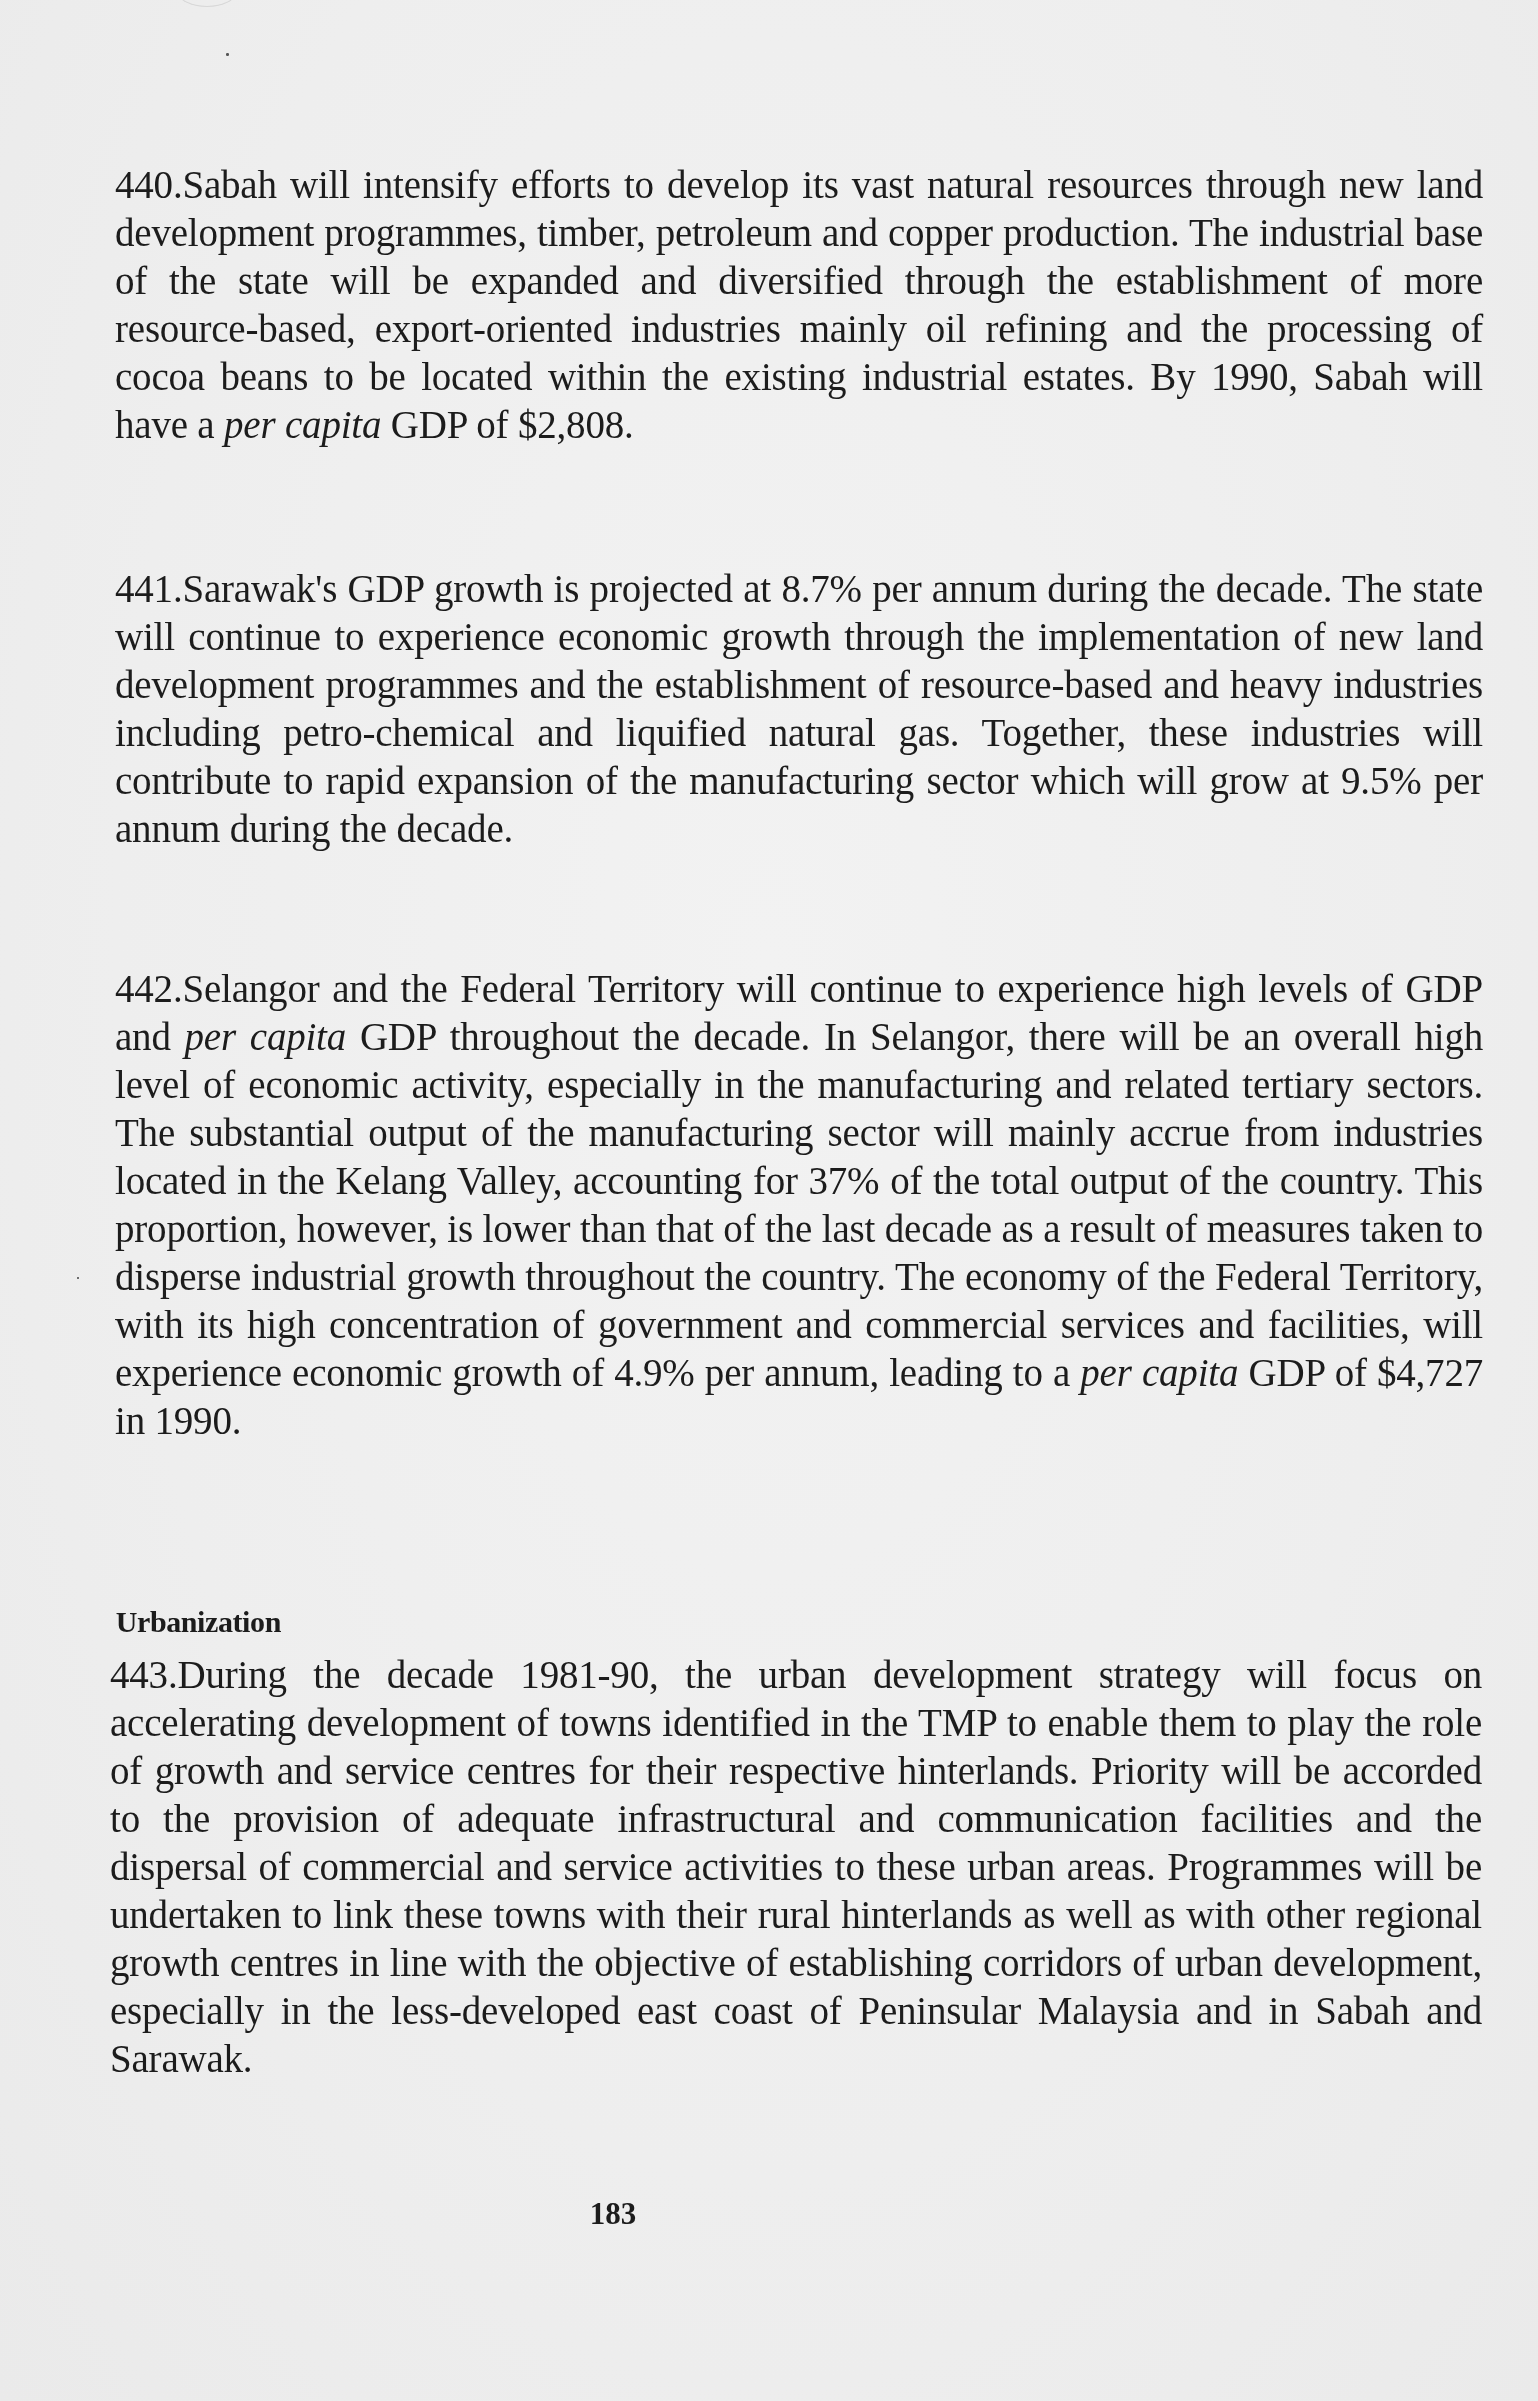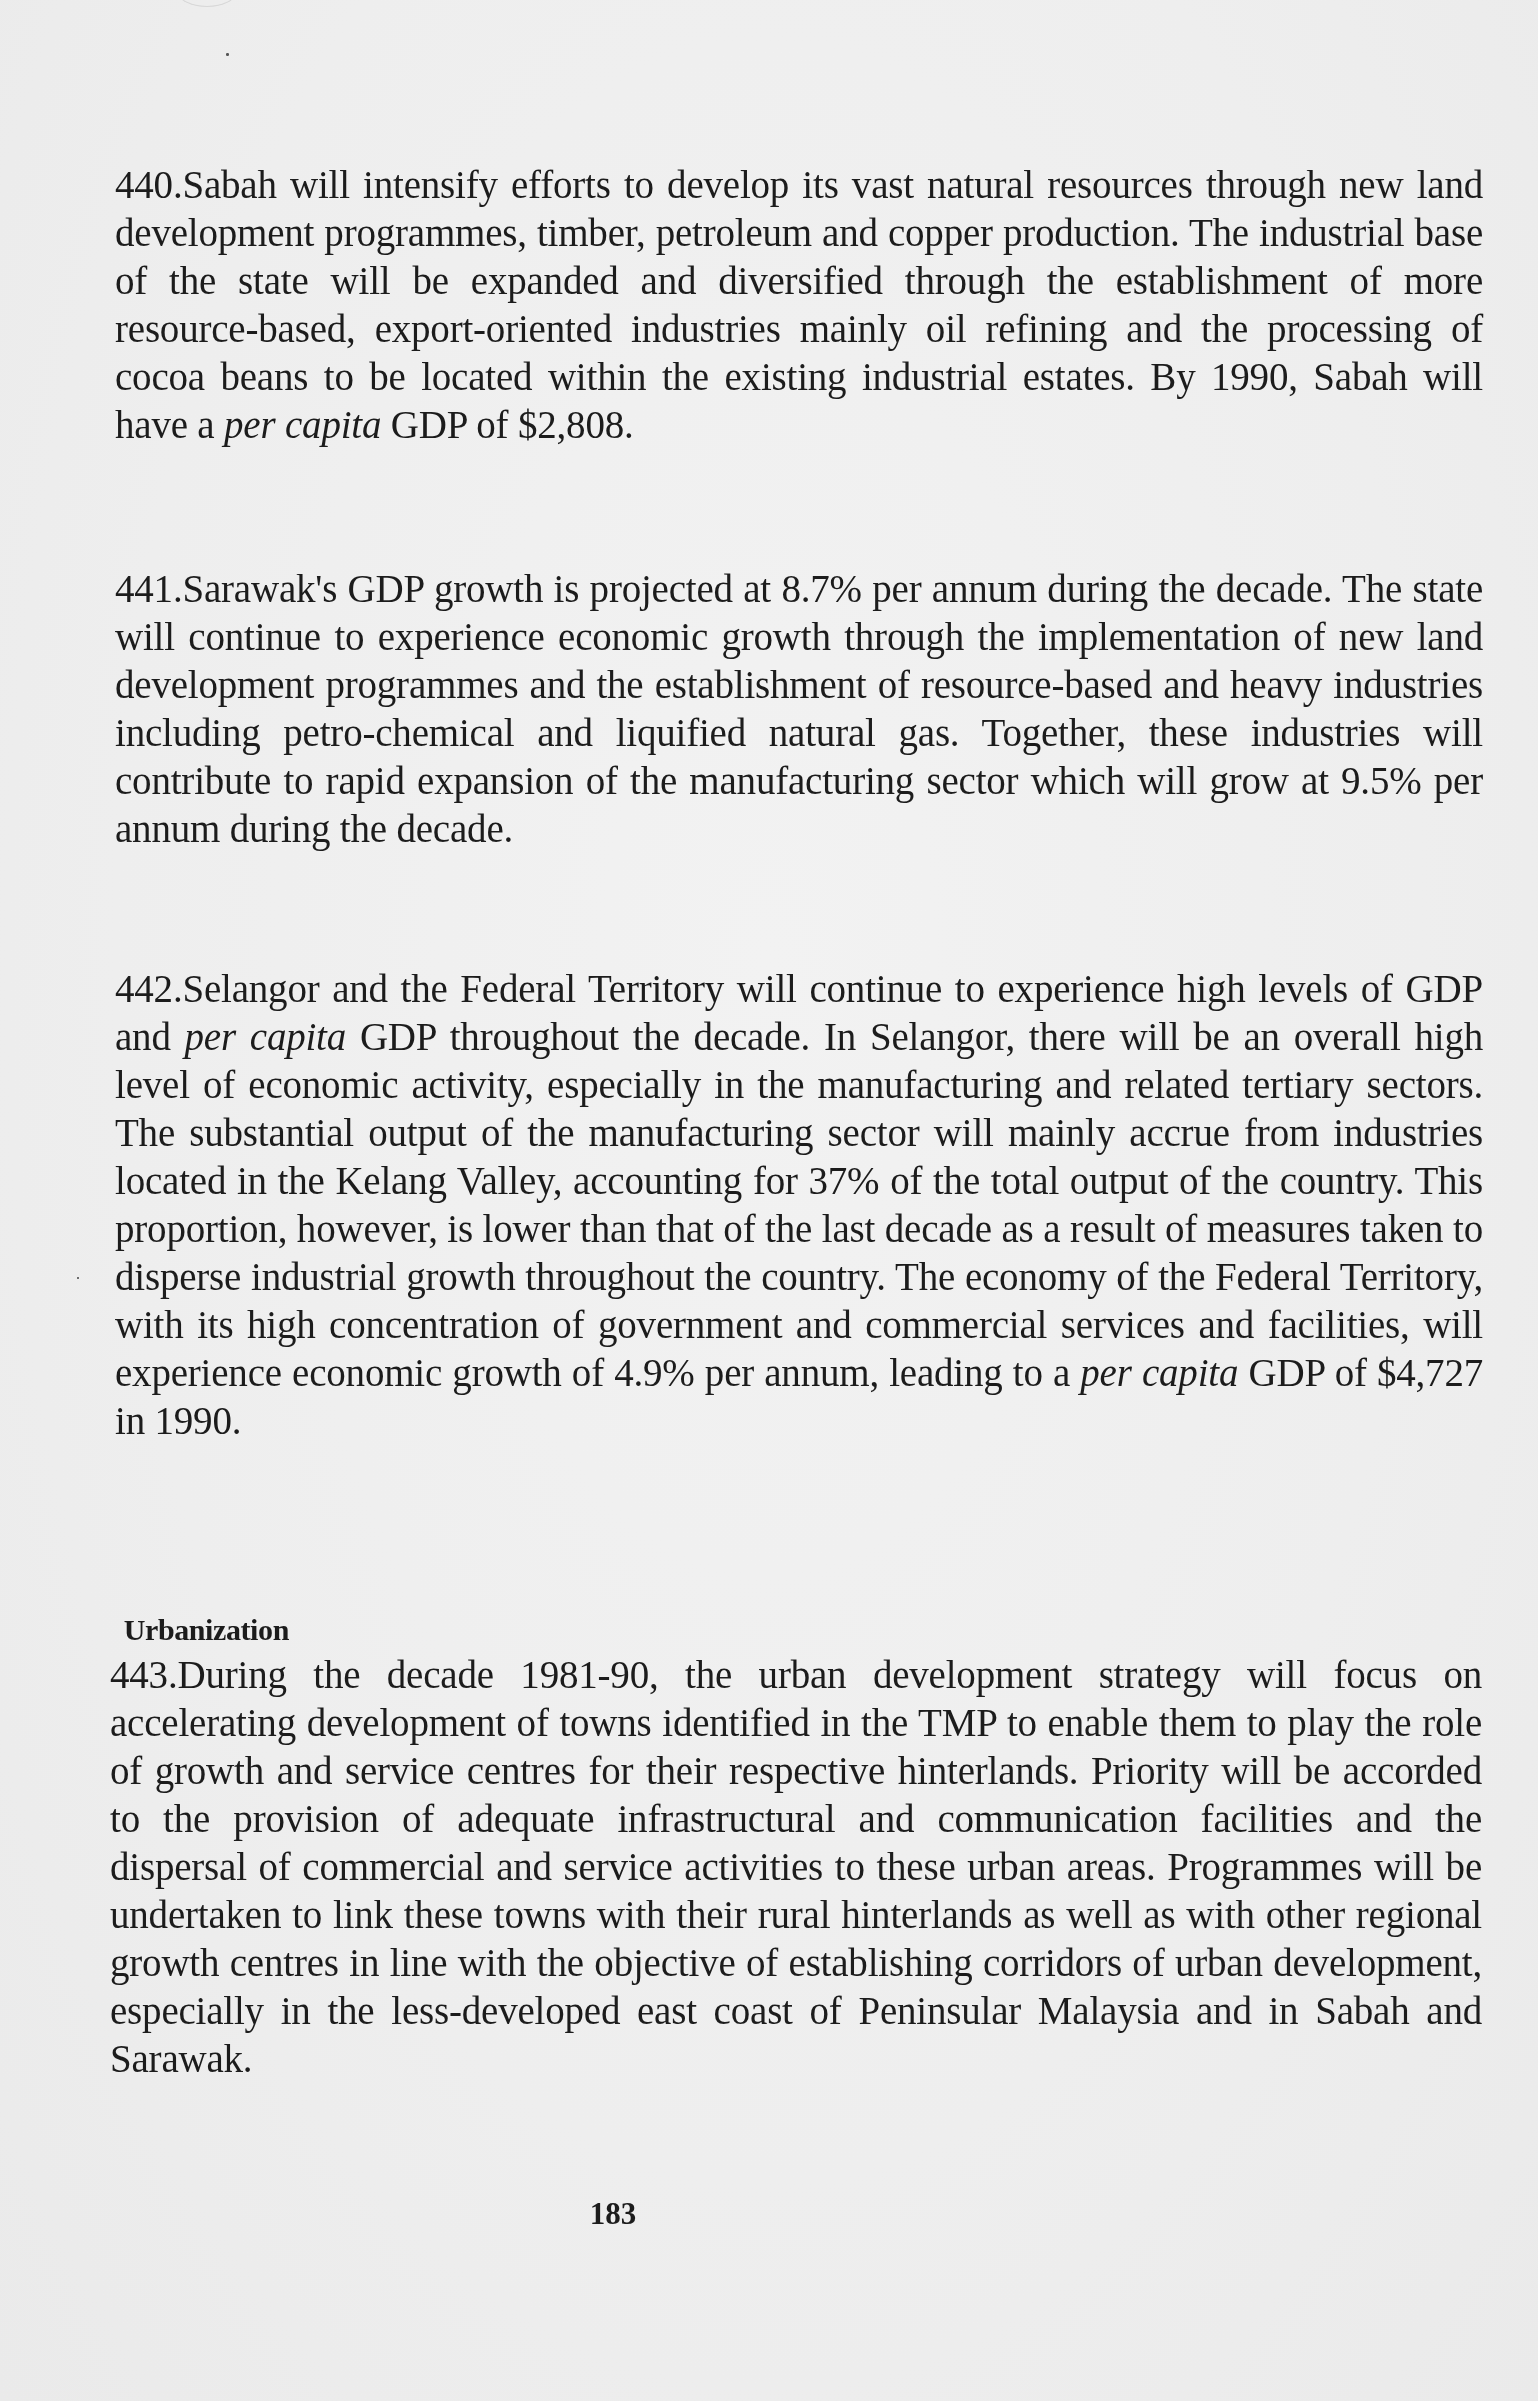--- a/index.html
+++ b/index.html
@@ -56,21 +56,21 @@
     #p440 { position: absolute; top: 0; }
     #p441 { position: absolute; top: 404px; }
     #p442 { position: absolute; top: 804px; }
     .heading {
       position: absolute;
       top: 1440px;
       left: -3.3px;
       font-size: 30px;
       font-weight: bold;
       letter-spacing: -0.4px;
-      margin: 12px;
+      margin: 4px;
     }
     #p443 { position: absolute; top: 1490px; left: -5px; width: 1372px; }
     .folio {
       position: absolute;
       top: 2196px;
       left: 0;
       width: 1226px;
       text-align: center;
       font-size: 31px;
       font-weight: bold;

